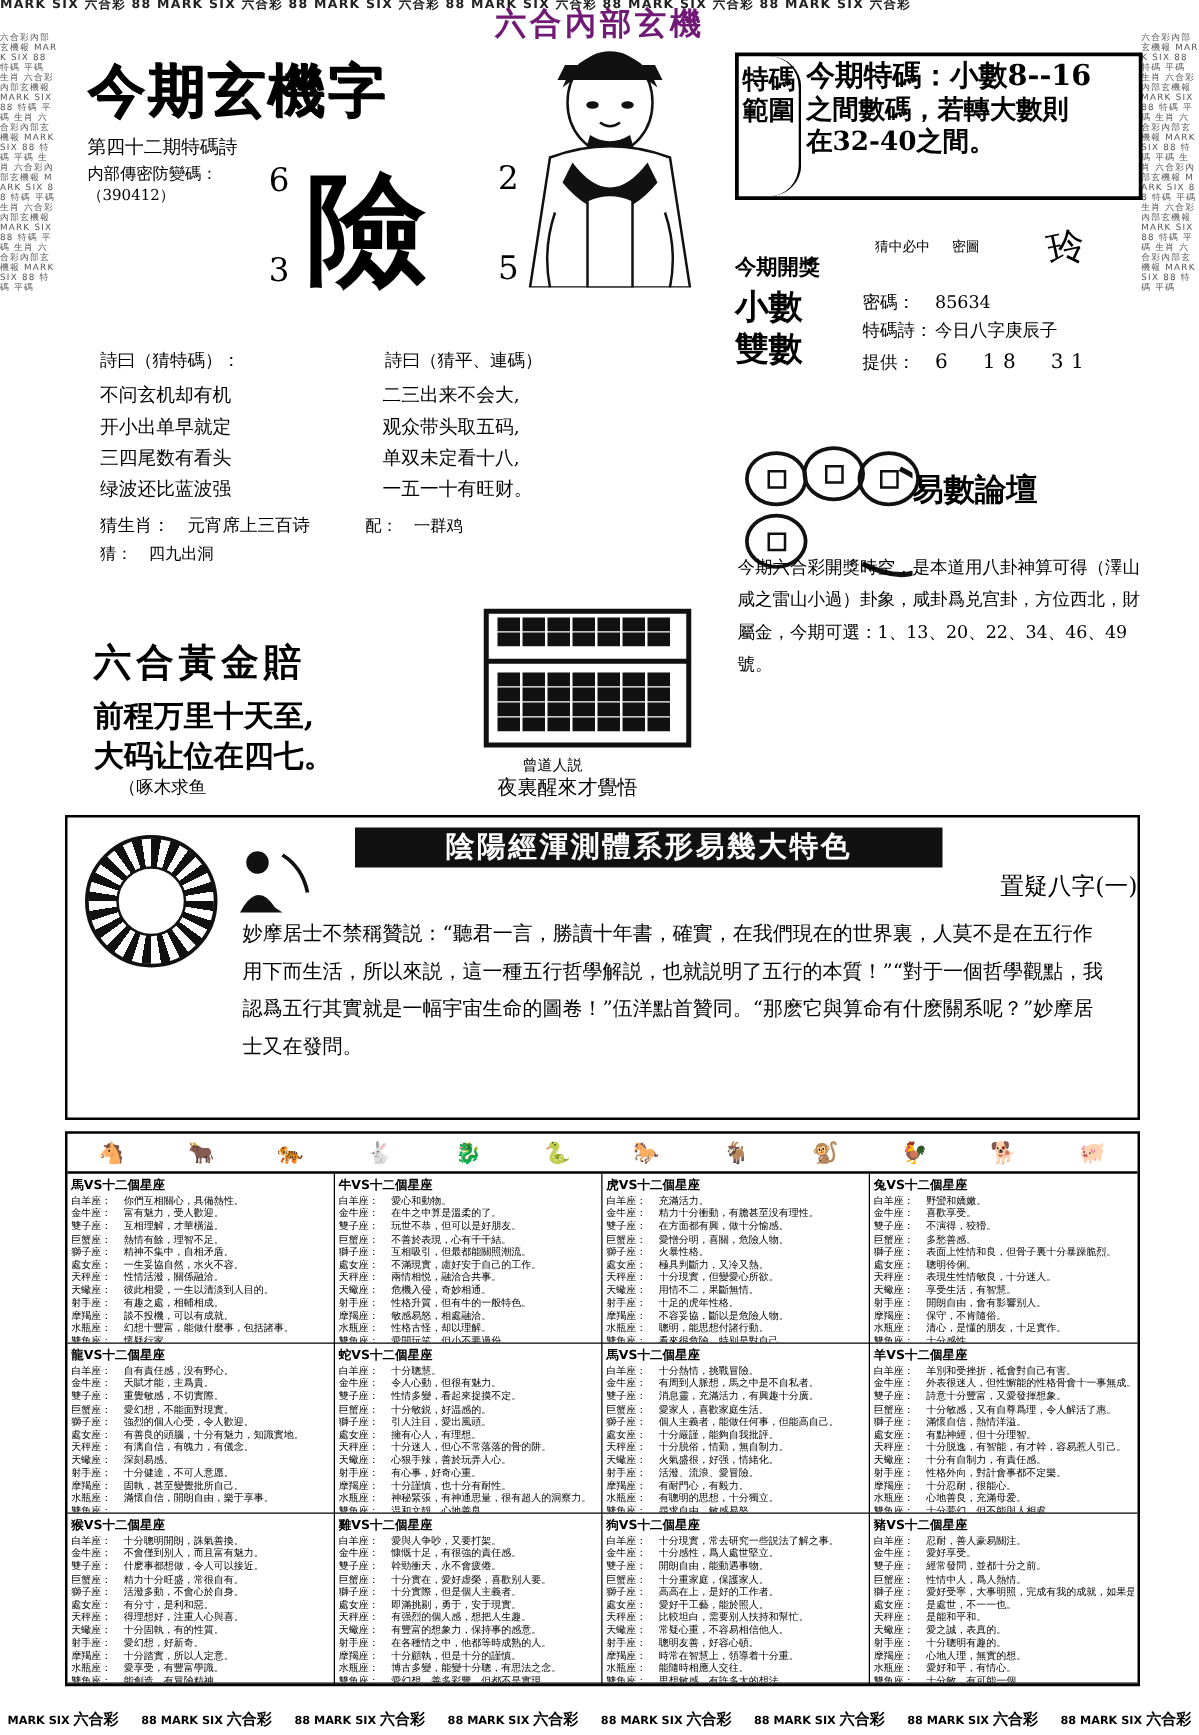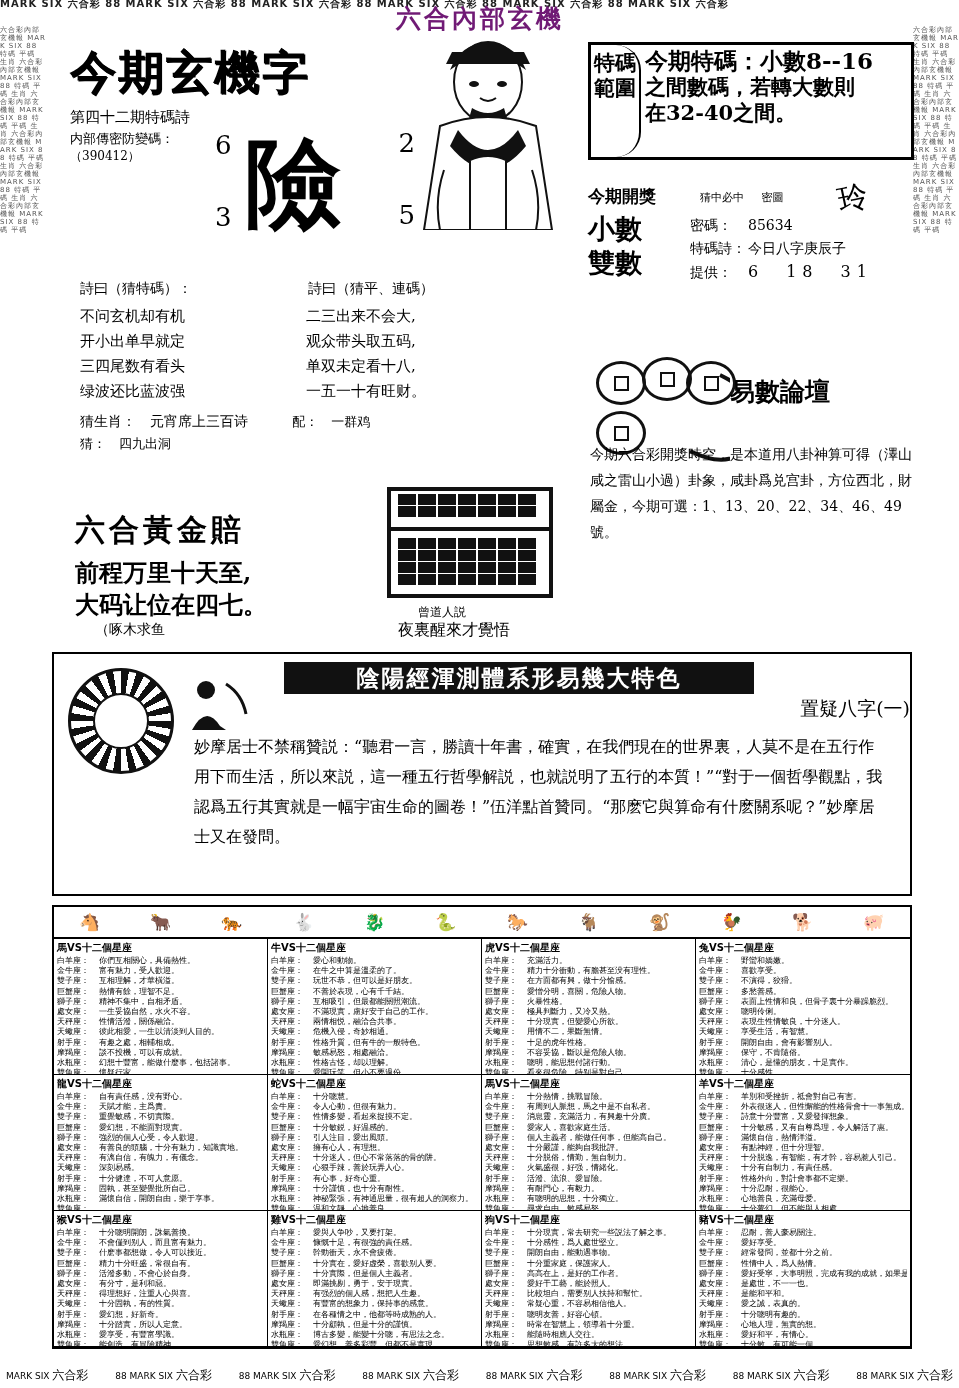--- a/index.html
+++ b/index.html
@@ -39,21 +39,21 @@
   .poem-col{font-size:15px;line-height:25px;}
   .zodiac{margin-top:6px;font-size:13px;line-height:22px;}
   .zodiac .lead{font-size:14px;}
 
   
   .special{position:absolute;top:42px;left:588px;width:320px;height:112px;border:3px solid #000;display:flex;}
   .special-label{width:48px;border-right:2px solid #000;font-size:21px;font-weight:bold;line-height:25px;text-align:center;padding-top:5px;font-family:"DejaVu Serif",serif;border-radius:25px;}
   .special-body{flex:1;padding:3px 4px;font-size:21px;font-weight:bold;line-height:26px;font-family:"DejaVu Serif",serif;}
   .special-body .em{font-size:23px;}
 
-  .draw{position:absolute;top:185px;left:588px;width:330px;}
+  .draw{position:absolute;top:202px;left:588px;width:330px;}
   .draw-title{font-size:17px;font-weight:bold;font-family:"DejaVu Serif",serif;}
   .draw-grid{display:flex;margin-top:4px;}
   .draw-left{width:66px;font-size:27px;font-weight:bold;line-height:34px;font-family:"DejaVu Serif",serif;}
   .draw-right{flex:1;font-size:14px;line-height:23px;font-family:"DejaVu Serif",serif;padding-top:2px;}
   .draw-right .row span.k{display:inline-block;width:58px;margin-left:36px;}
   .draw-right .nums{font-size:16px;letter-spacing:6px;}
   .guess-hint{position:absolute;top:190px;left:700px;font-size:11px;font-family:"DejaVu Serif",serif;}
   .mi-scribble{position:absolute;top:178px;left:838px;font-size:30px;font-family:"DejaVu Serif",serif;transform:rotate(-12deg);}
 
   
@@ -91,21 +91,21 @@
   .icon-row{display:flex;height:30px;border-bottom:2px solid #000;}
   .icon-cell{flex:1;display:flex;align-items:center;justify-content:center;font-size:17px;}
   .h-grid{display:flex;flex-wrap:wrap;}
   .h-cell{width:25%;box-sizing:border-box;border-right:1px solid #000;border-bottom:1px solid #000;padding:2px 3px;height:136px;overflow:hidden;}
   .h-cell:nth-child(4n){border-right:none;}
   .h-title{font-size:10px;font-weight:bold;margin-bottom:1px;}
   .h-line{font-size:8px;line-height:10.2px;white-space:nowrap;overflow:hidden;}
   .h-line b{font-weight:normal;display:inline-block;width:42px;}
 
   .footer{position:absolute;bottom:2px;left:0;width:959px;height:22px;display:flex;align-items:center;justify-content:space-between;padding:0 6px;box-sizing:border-box;}
-  .fitem{font-size:9px;font-weight:normal;white-space:nowrap;}
+  .fitem{font-size:9px;font-weight:bold;white-space:nowrap;}
   .fitem .cn{font-size:12px;}
 </style>
 </head>
 <body>
 
 <div class="page">
 
   <div class="border-band band-top">
     <span class="rep">MARK SIX 六合彩 88 MARK SIX 六合彩 88 MARK SIX 六合彩 88 MARK SIX 六合彩 88 MARK SIX 六合彩 88 MARK SIX 六合彩</span>
   </div>

